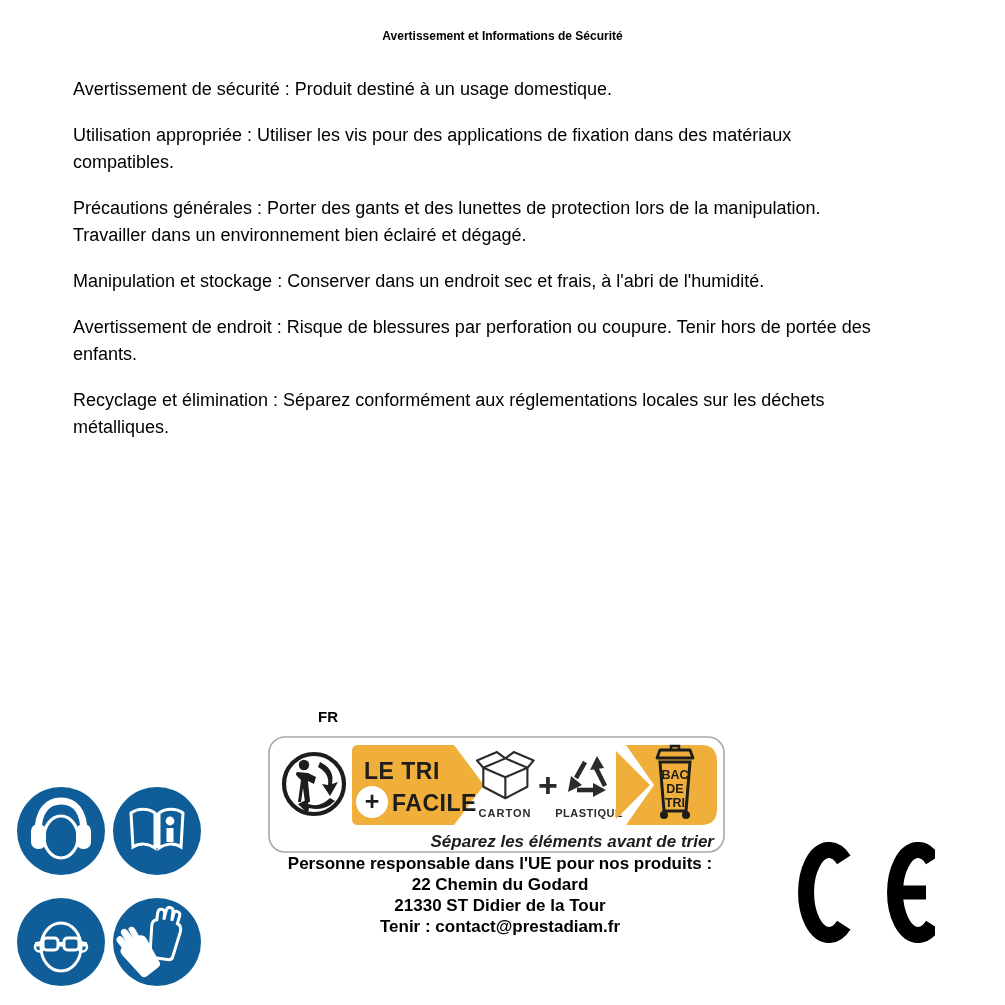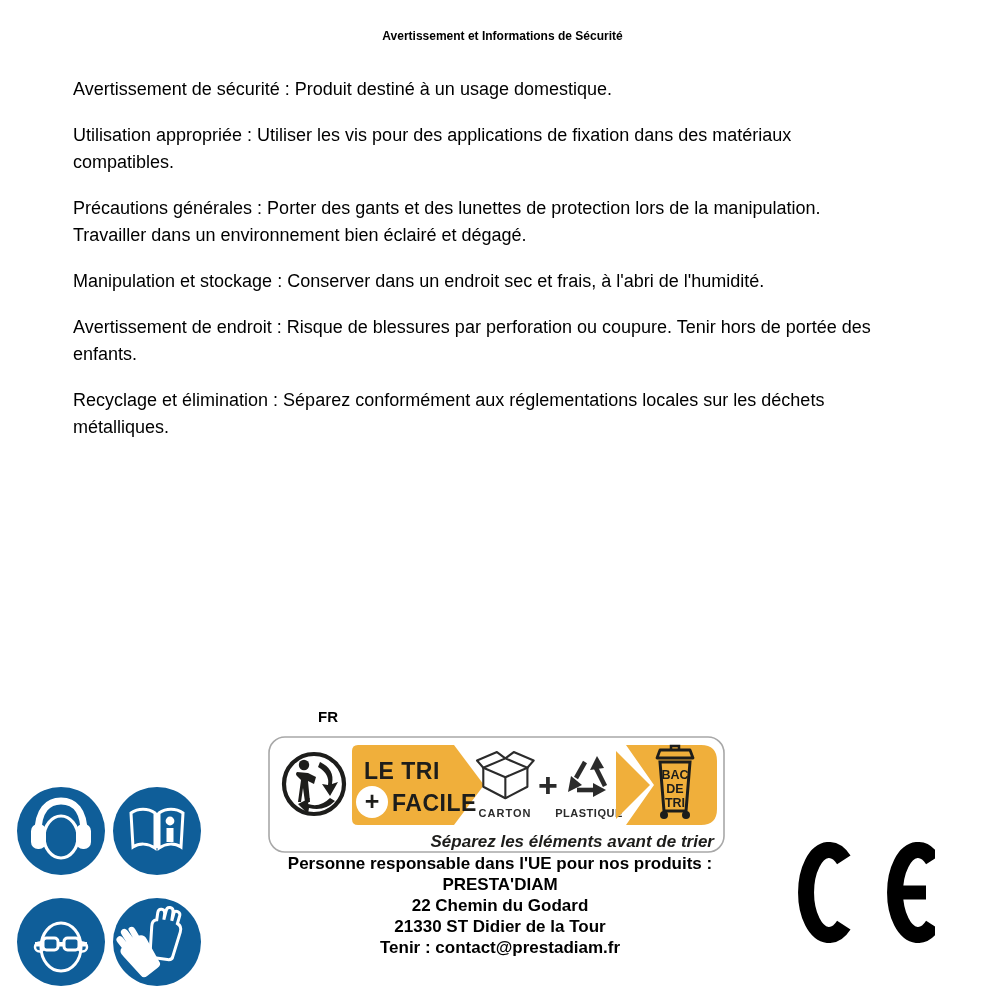--- a/index.html
+++ b/index.html
@@ -148,21 +148,20 @@
   </g>
   <text x="407" y="43" font-size="12.5" font-weight="bold" fill="#1D1D1B" text-anchor="middle">BAC</text>
   <text x="407" y="57" font-size="12.5" font-weight="bold" fill="#1D1D1B" text-anchor="middle">DE</text>
   <text x="407" y="71" font-size="12.5" font-weight="bold" fill="#1D1D1B" text-anchor="middle">TRI</text>
 
   <text x="446" y="111" font-size="17" font-style="italic" font-weight="bold" fill="#1D1D1B" text-anchor="end">Séparez les éléments avant de trier</text>
 </svg>
 
 <div class="responsible">
   <div>Personne responsable dans l'UE pour nos produits :</div>
-  <div>PRESTA'DIAM</div>
   <div>22 Chemin du Godard</div>
   <div>21330 ST Didier de la Tour</div>
   <div>Tenir : contact@prestadiam.fr</div>
 </div>
 
 <div class="ce-wrap">
   <svg viewBox="0 0 137 101" width="137" height="101">
     <path d="M45.8,17.9 A23,42.5 0 1 0 45.8,83.1" stroke="#000" stroke-width="16" fill="none"></path>
     <path d="M134.8,17.9 A23,42.5 0 1 0 134.8,83.1" stroke="#000" stroke-width="16" fill="none"></path>
     <path d="M96,50.5 H128" stroke="#000" stroke-width="14" fill="none"></path>

